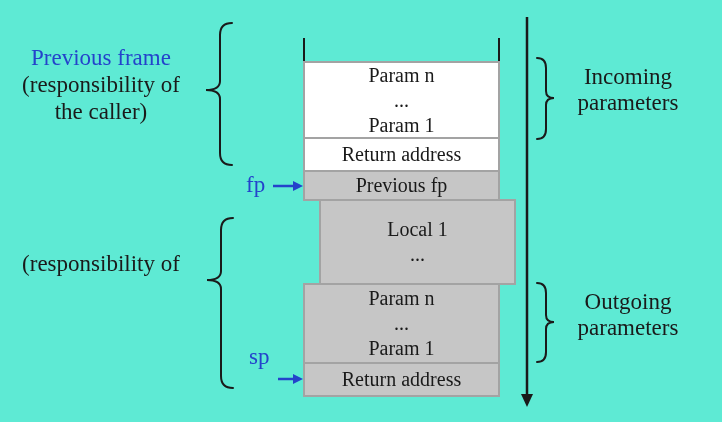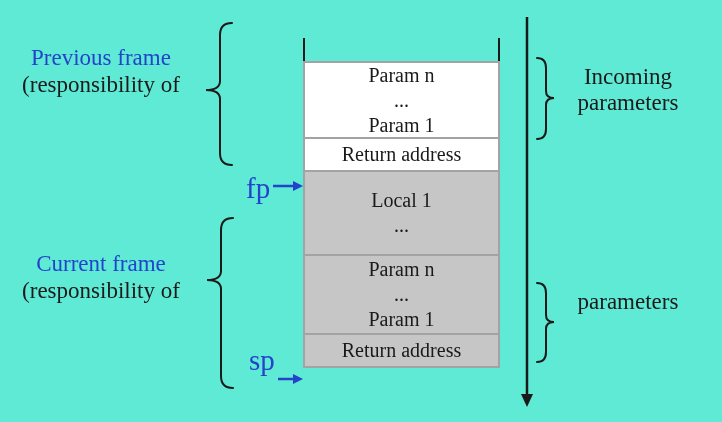--- a/index.html
+++ b/index.html
@@ -8,70 +8,73 @@
     font-family:Liberation Serif, serif;color:#1a1a1a;
   }
   .overlay{position:absolute;left:0;top:0;width:722px;height:422px;pointer-events:none;}
 
   
   .frame-label{position:absolute;text-align:center;line-height:27px;font-size:23px;}
   .frame-label .title{color:#2443cb;}
   .side-label{position:absolute;text-align:center;line-height:26px;font-size:23px;}
 
   
-  .ptr{position:absolute;color:#2443cb;font-size:29px;}
+  .ptr{position:absolute;color:#2443cb;font-size:23px;}
 
   
   .stack{position:absolute;left:303px;top:38px;width:197px;box-sizing:border-box;}
   .stack .spacer{box-sizing:border-box;height:25px;border-left:2px solid #1a1a1a;border-right:2px solid #1a1a1a;}
   .stack .row{
     box-sizing:border-box;width:100%;border:2px solid #a3a3a3;margin-top:-2px;
     display:flex;flex-direction:column;align-items:center;justify-content:center;
     font-size:20px;line-height:25px;background:#ffffff;text-align:center;
   }
   .stack .row:first-of-type{margin-top:0;}
   .stack .row.shaded{background:#c6c6c6;}
   .r-a{height:78px;}
   .r-b{height:35px;}
   .r-c{height:31px;}
-  .r-d{height:86px;}
+  .r-d{height:86px;margin-left:16px;}
   .r-e{height:81px;}
   .r-f{height:35px;}
 </style>
 </head>
 <body>
 
 <div class="canvas">
 
   <div class="frame-label" style="left:2px;top:44px;width:198px;">
     <div class="title">Previous frame</div>
     <div>(responsibility of</div>
+    <div>the caller)</div>
   </div>
 
   <div class="frame-label" style="left:2px;top:250px;width:198px;">
-    <div class="title">Current frame</div>
     <div>(responsibility of</div>
   </div>
 
   <div class="ptr" style="left:246px;top:172px;">fp</div>
   <div class="ptr" style="left:249px;top:344px;">sp</div>
 
   <div class="stack">
     <div class="spacer"></div>
 
     <div class="row r-a">
       <div>Param n</div>
       <div>...</div>
       <div>Param 1</div>
     </div>
 
     <div class="row r-b">
       <div>Return address</div>
     </div>
 
+    <div class="row r-c shaded">
+      <div>Previous fp</div>
+    </div>
 
     <div class="row r-d shaded">
       <div>Local 1</div>
       <div>...</div>
     </div>
 
     <div class="row r-e shaded">
       <div>Param n</div>
       <div>...</div>
       <div>Param 1</div>
@@ -81,20 +84,21 @@
       <div>Return address</div>
     </div>
   </div>
 
   <div class="side-label" style="left:558px;top:64px;width:140px;">
     <div>Incoming</div>
     <div>parameters</div>
   </div>
 
   <div class="side-label" style="left:558px;top:289px;width:140px;">
+    <div>Outgoing</div>
     <div>parameters</div>
   </div>
 
   <svg class="overlay" viewBox="0 0 722 422">
 
     <path d="M 232 23 Q 220 23 220 35 L 220 81 Q 220 90 206 90 Q 220 90 220 99 L 220 153 Q 220 165 232 165" fill="none" stroke="#1a1a1a" stroke-width="2" stroke-linecap="round"></path>
 
     <path d="M 233 218 Q 221 218 221 230 L 221 271 Q 221 280 207 280 Q 221 280 221 289 L 221 376 Q 221 388 233 388" fill="none" stroke="#1a1a1a" stroke-width="2" stroke-linecap="round"></path>
 
     <path d="M 537 58 Q 546 58 546 68 L 546 91 Q 546 98 554 98 Q 546 98 546 105 L 546 129 Q 546 139 537 139" fill="none" stroke="#1a1a1a" stroke-width="2" stroke-linecap="round"></path>

